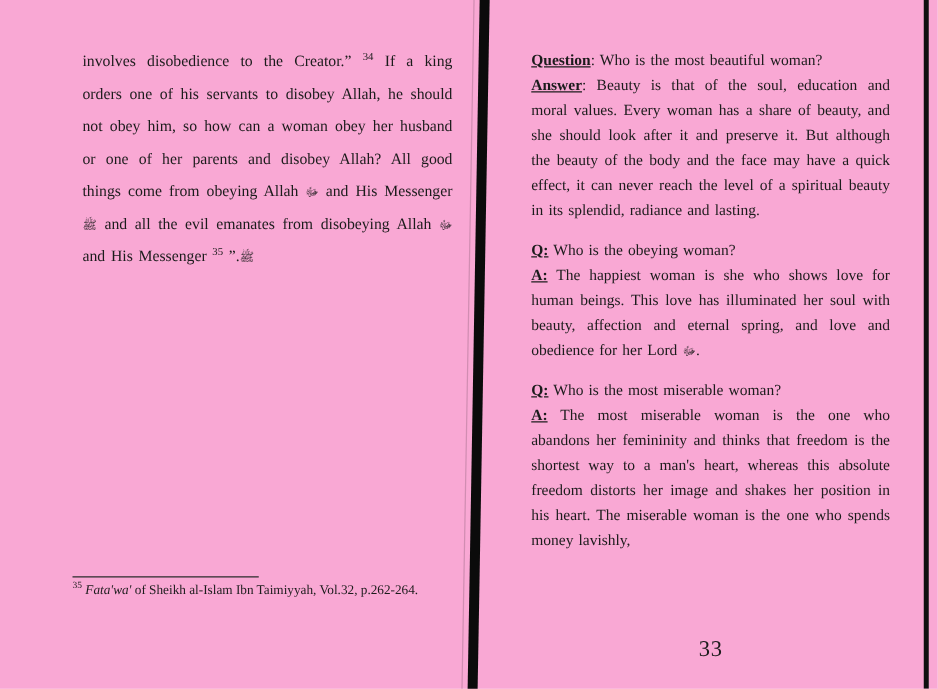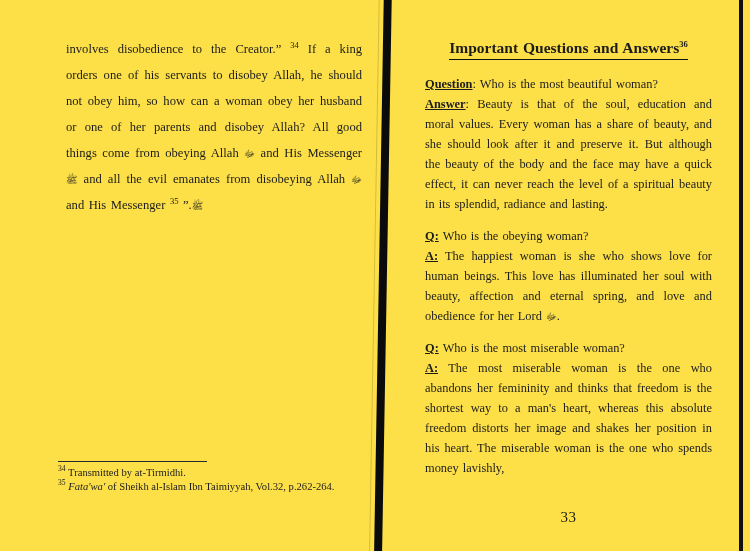--- a/index.html
+++ b/index.html
@@ -3,21 +3,21 @@
 <meta charset="utf-8">
 <style>
   html, body { margin:0; padding:0; }
   body {
     width:750px; height:551px;
     background:#ffffff;
     font-family:"Liberation Serif", serif;
     color:#1c1c1c;
     overflow:hidden;
   }
-  .spread { position:relative; width:750px; height:551px; background:#fde047; overflow:hidden; }
+  .spread { position:relative; width:750px; height:551px; background:#f9a8d4; overflow:hidden; }
 
   
   .spine {
     position:absolute; left:374px; top:-6px; width:8px; height:563px;
     background:#0b0b0b;
     transform:skewX(-1deg); transform-origin:bottom center;
   }
   .page-edge-line {
     position:absolute; left:369px; top:-6px; width:1px; height:563px;
     background:rgba(0,0,0,0.16);
@@ -49,21 +49,21 @@
   .heading-inner { display:inline-block; border-bottom:1.7px solid #111; padding-bottom:1px; }
   .para { margin:0 0 12px 0; }
   .para:last-child { margin-bottom:0; }
   .qlabel { font-weight:bold;text-decoration:underline; }
   .right-foot {
     position:absolute; left:424px; top:472px; width:290px;
     font-size:10.6px; line-height:13.8px;
   }
   .right-pagenum {
     position:absolute; left:425px; top:509px; width:287px;
-    text-align:center; font-size:15px; letter-spacing:0.5px;
+    text-align:center; font-size:18px; letter-spacing:0.5px;
   }
 
   .foot-rule { width:149px; height:0; border-top:1.2px solid #2b2b2b; margin:0 0 4px 0; }
   sup.ref { font-size:8.6px; line-height:0; vertical-align:super; }
   sup.fnref { font-size:7.6px; line-height:0; vertical-align:super; }
   .honorific { font-size:9.5px; line-height:0; }
   .it { font-style:italic;margin-top:48px; }
 </style>
 </head>
 <body>
@@ -73,27 +73,25 @@
   <div class="page-edge-line"></div>
   <div class="spine"></div>
   <div class="scan-edge"></div>
 
   <div class="left-body">
     <p class="para"><span>involves disobedience to the Creator.” </span><sup class="ref">34</sup><span> If a king orders one of his servants to disobey Allah, he should not obey him, so how can a woman obey her husband or one of her parents and disobey Allah? All good things come from obeying Allah </span><span class="honorific">ﷻ</span><span> and His Messenger </span><span class="honorific">ﷺ</span><span> and all the evil emanates from disobeying Allah </span><span class="honorific">ﷻ</span><span> and His Messenger </span><span class="honorific">ﷺ</span><span>.” </span><sup class="ref">35</sup></p>
   </div>
 
   <div class="left-foot">
     <div class="foot-rule"></div>
-    <div><sup class="fnref">34</sup><span> Transmitted by at-Tirmidhi.</span></div>
     <div><sup class="fnref">35</sup> <span class="it">Fata'wa'</span><span> of Sheikh al-Islam Ibn Taimiyyah, Vol.32, p.262-264.</span></div>
   </div>
 
 
   <div class="right-body">
-    <h1 class="heading"><span class="heading-inner"><span>Important Questions and Answers</span><sup class="ref">36</sup></span></h1>
 
     <p class="para"><span class="qlabel">Question</span><span>: Who is the most beautiful woman?</span><br><span class="qlabel">Answer</span><span>: Beauty is that of the soul, education and moral values. Every woman has a share of beauty, and she should look after it and preserve it. But although the beauty of the body and the face may have a quick effect, it can never reach the level of a spiritual beauty in its splendid, radiance and lasting.</span></p>
 
     <p class="para"><span class="qlabel">Q:</span><span> Who is the obeying woman?</span><br><span class="qlabel">A:</span><span> The happiest woman is she who shows love for human beings. This love has illuminated her soul with beauty, affection and eternal spring, and love and obedience for her Lord </span><span class="honorific">ﷻ</span><span>.</span></p>
 
     <p class="para"><span class="qlabel">Q:</span><span> Who is the most miserable woman?</span><br><span class="qlabel">A:</span><span> The most miserable woman is the one who abandons her femininity and thinks that freedom is the shortest way to a man's heart, whereas this absolute freedom distorts her image and shakes her position in his heart. The miserable woman is the one who spends money lavishly,</span></p>
   </div>
 
 
   <div class="right-pagenum">33</div>

